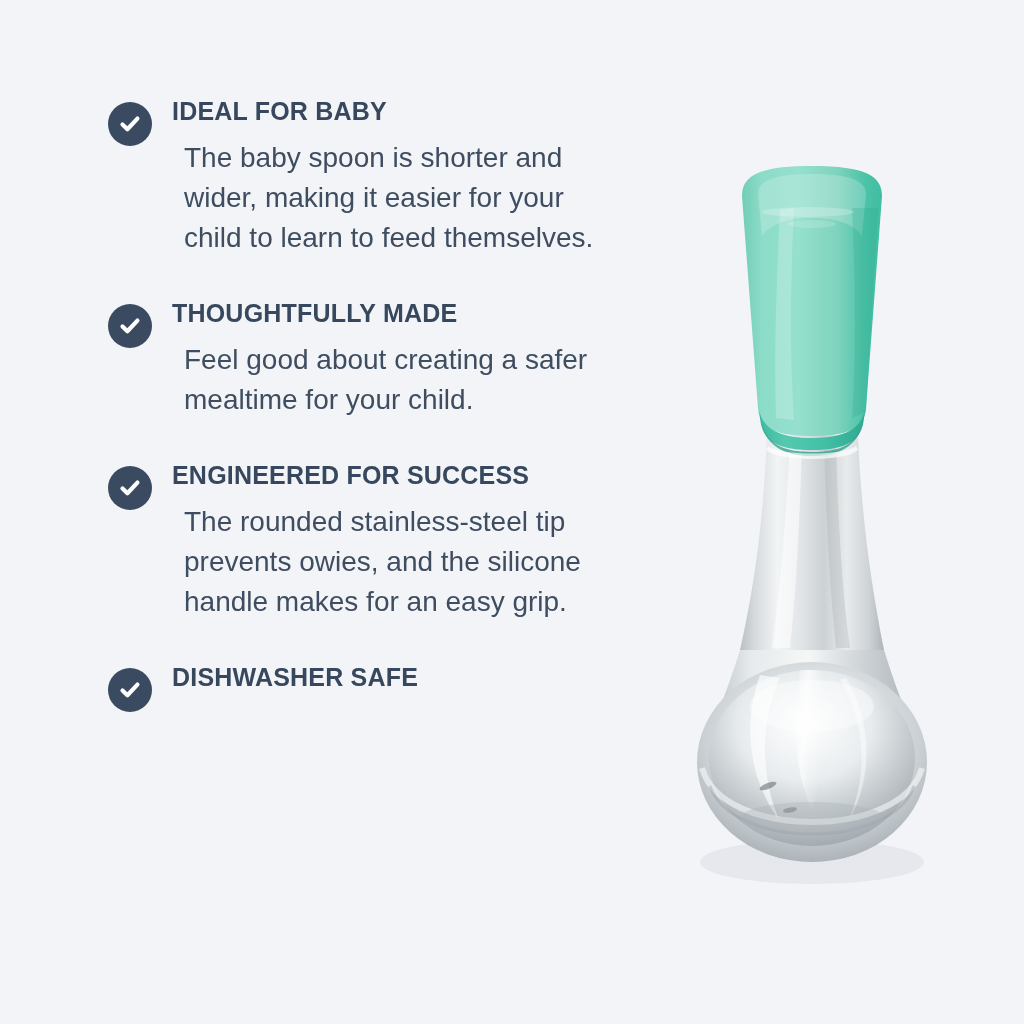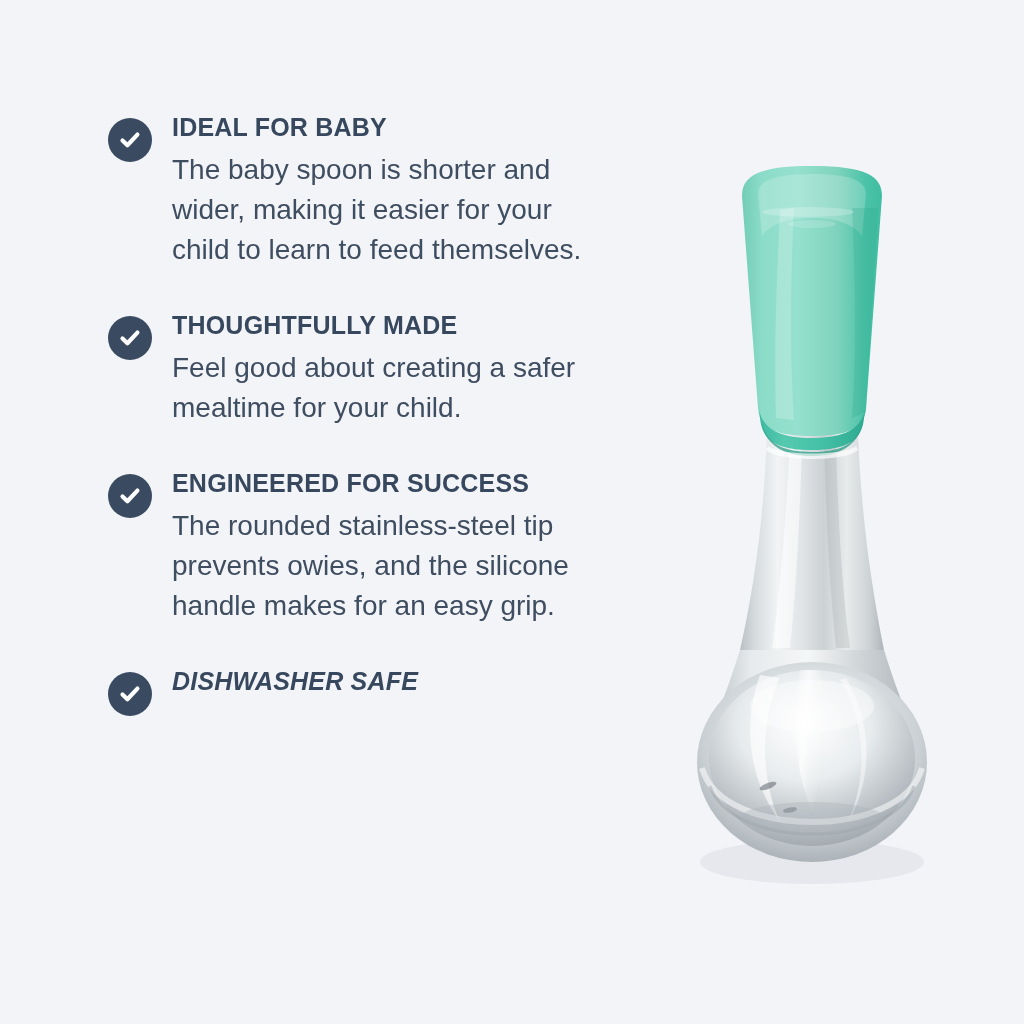--- a/index.html
+++ b/index.html
@@ -20,30 +20,30 @@
     left: 0; top: 0;
     width: 1024px;
     height: 1024px;
     background: #f2f4f7;
   }
 
   
   #feature-list {
     position: absolute;
     left: 108px;
-    top: 112px;
+    top: 96px;
     width: 510px;
   }
 
   .feature-item {
     position: relative;
     padding-left: 64px;
     margin-bottom: 40px;
   }
-  .feature-item:last-child { margin-bottom: 0; font-style: italic; }
+  .feature-item:last-child { margin-bottom: 0; }
 
   .check-badge {
     position: absolute;
     left: 0;
     top: 6px;
     width: 44px;
     height: 44px;
     border-radius: 50%;
     background: #3a4b61;
     display: flex;
@@ -60,21 +60,21 @@
     line-height: 30px;
     margin: 0 0 8px 0;
     white-space: nowrap;
   }
 
   .feature-desc {
     font-size: 28px;
     font-weight: normal;
     color: #3f4d60;
     line-height: 40px;
-    margin: 0;
+    margin: 12px;
     max-width: 440px;
   }
 
   
   #spoon-photo {
     position: absolute;
     left: 640px;
     top: 150px;
     width: 340px;
     height: 760px;

